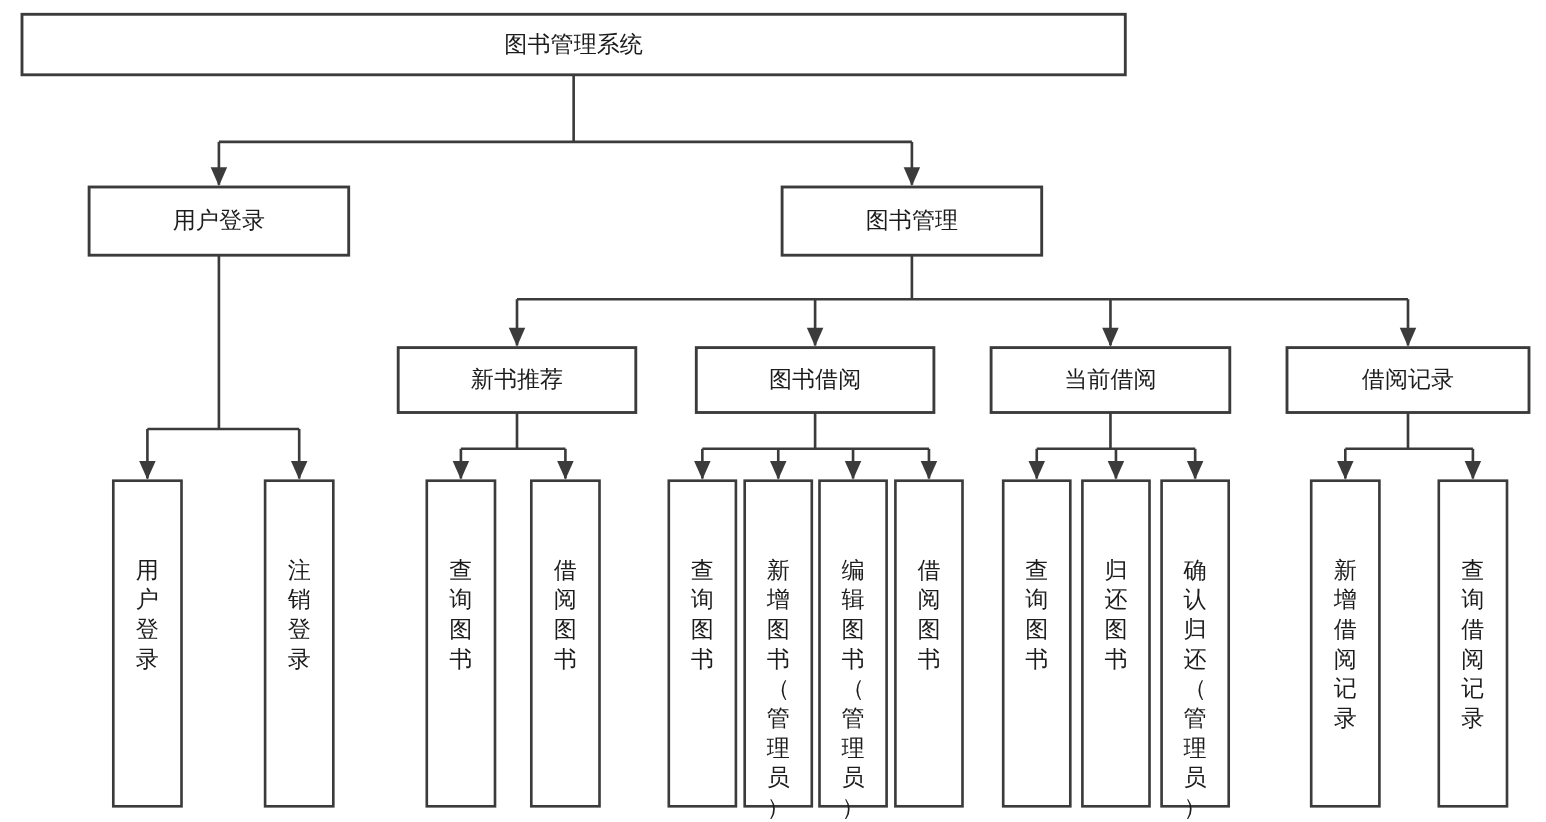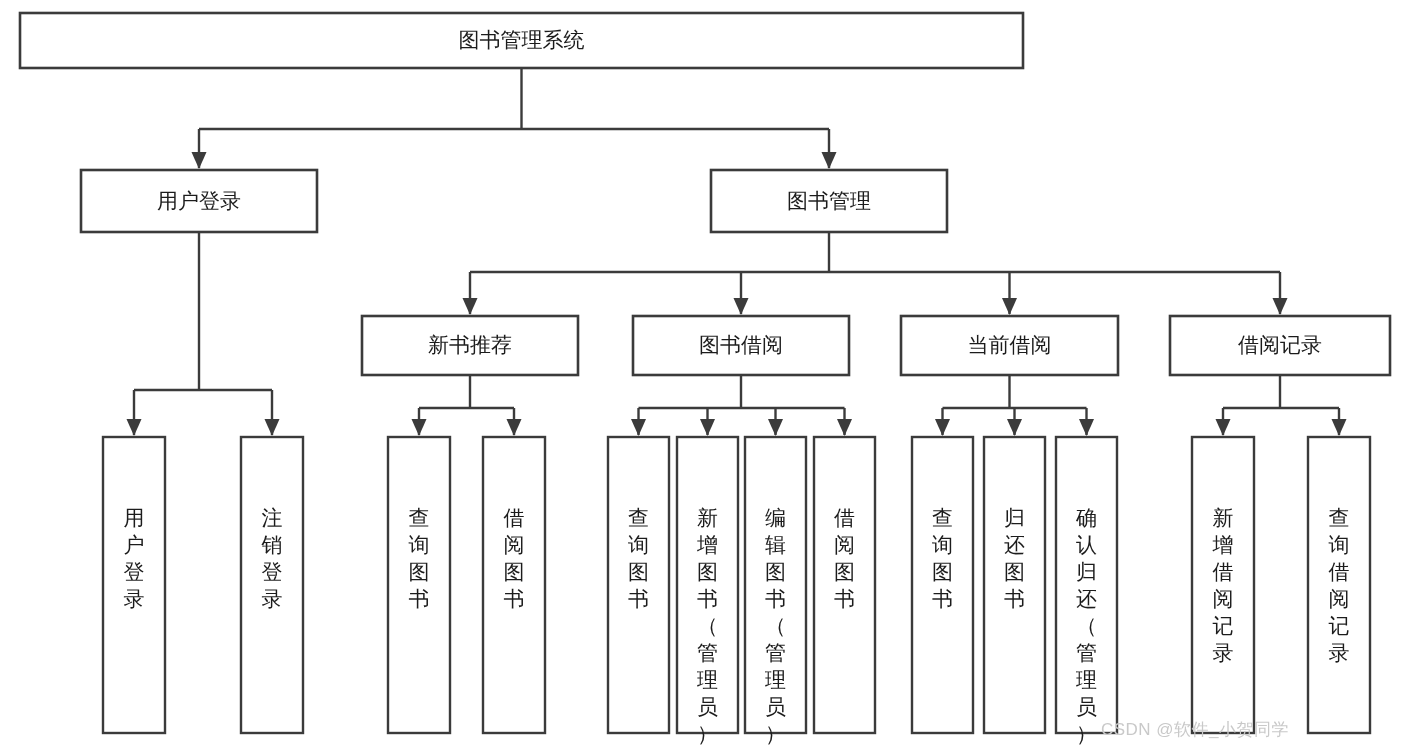--- a/index.html
+++ b/index.html
@@ -207,14 +207,13 @@
           <rect x="1192" y="437" width="62" height="296" class="node-rect-leaf"></rect>
           <text x="1223" y="525" class="node-label-v"><tspan x="1223" dy="0">新</tspan><tspan x="1223" dy="27">增</tspan><tspan x="1223" dy="27">借</tspan><tspan x="1223" dy="27">阅</tspan><tspan x="1223" dy="27">记</tspan><tspan x="1223" dy="27">录</tspan></text>
         </g>
         <g>
           <rect x="1308" y="437" width="62" height="296" class="node-rect-leaf"></rect>
           <text x="1339" y="525" class="node-label-v"><tspan x="1339" dy="0">查</tspan><tspan x="1339" dy="27">询</tspan><tspan x="1339" dy="27">借</tspan><tspan x="1339" dy="27">阅</tspan><tspan x="1339" dy="27">记</tspan><tspan x="1339" dy="27">录</tspan></text>
         </g>
       </g>
   </svg>
 
-  <div class="watermark">CSDN @软件_小贺同学</div>
 </div>
 
 </body></html>

